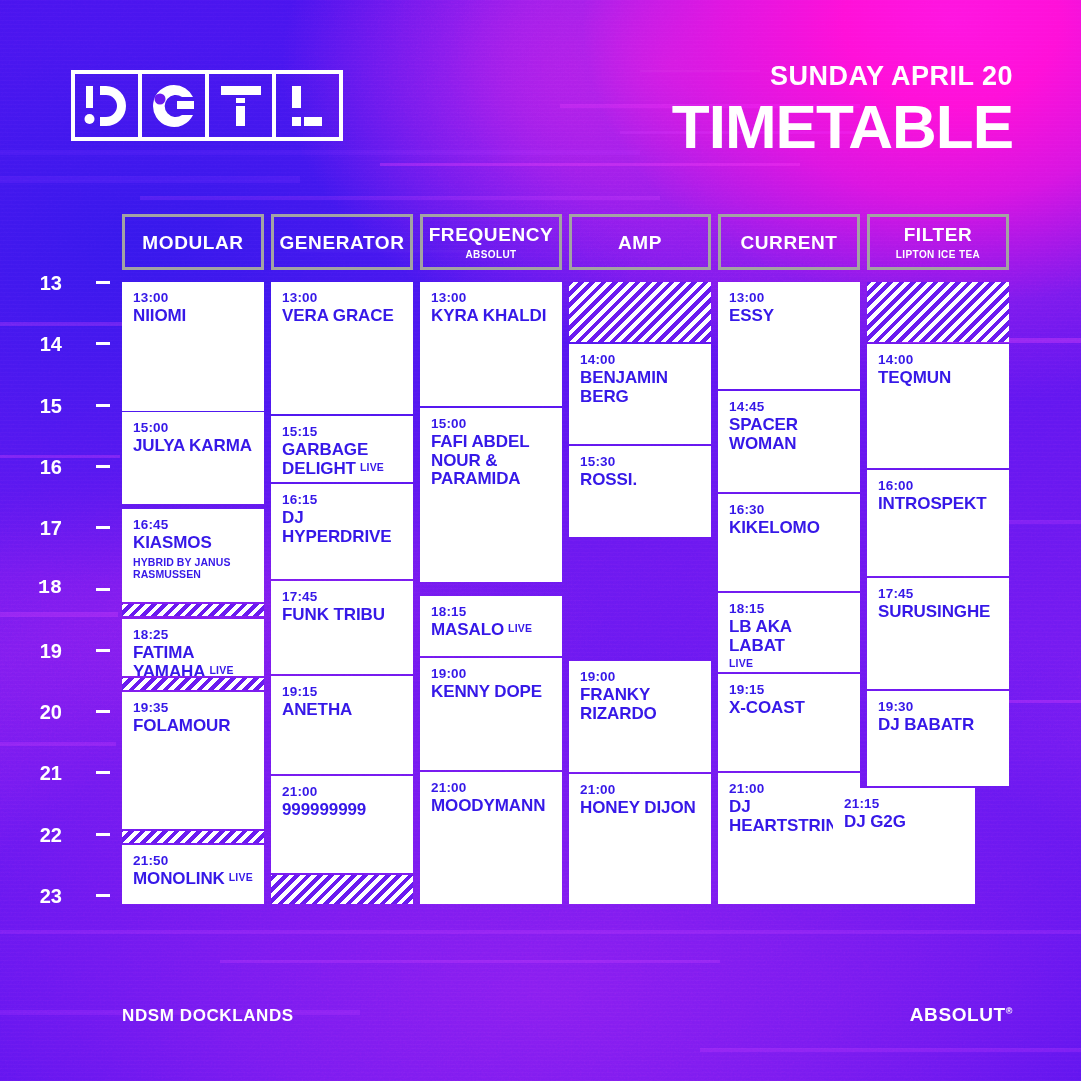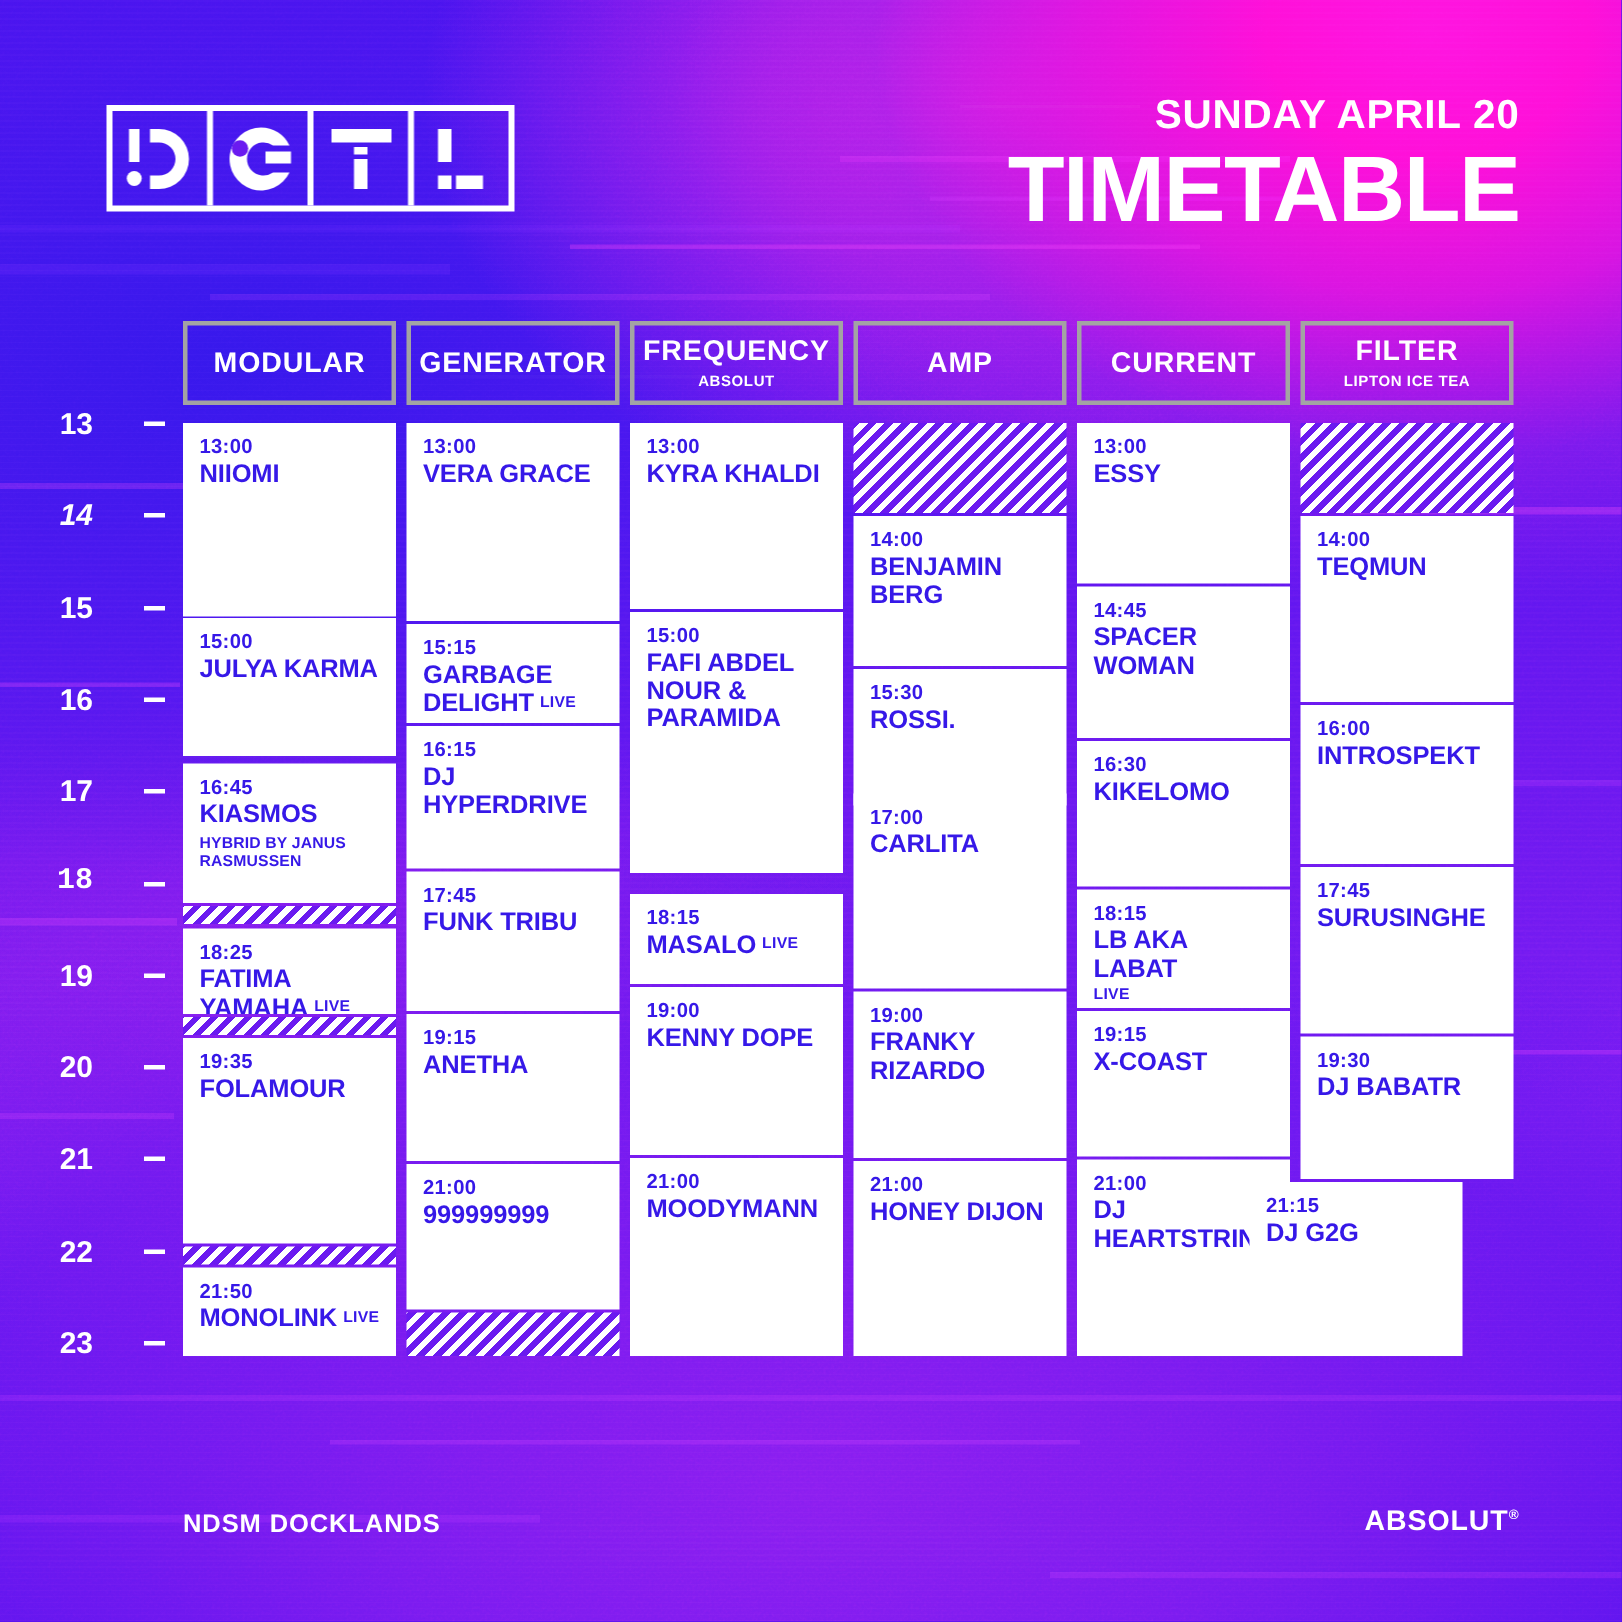--- a/index.html
+++ b/index.html
@@ -194,21 +194,21 @@
 </div>
 
 <div class="head-right">
   <div class="head-day">SUNDAY APRIL 20</div>
   <div class="head-title">TIMETABLE</div>
 </div>
 
 <div id="grid">
     <div class="axis-label" style="left: 18px; top: 272px;">13</div>
     <div class="axis-tick" style="left: 96px; top: 281px;"></div>
-    <div class="axis-label" style="left: 18px; top: 333.3px; font-style: italic;">14</div>
+    <div class="axis-label" style="left: 18px; top: 333.3px;">14</div>
     <div class="axis-tick" style="left: 96px; top: 342.3px;"></div>
     <div class="axis-label" style="left: 18px; top: 394.6px;">15</div>
     <div class="axis-tick" style="left: 96px; top: 403.6px;"></div>
     <div class="axis-label" style="left: 18px; top: 455.9px;">16</div>
     <div class="axis-tick" style="left: 96px; top: 464.9px;"></div>
     <div class="axis-label" style="left: 18px; top: 517.2px;">17</div>
     <div class="axis-tick" style="left: 96px; top: 526.2px;"></div>
     <div class="axis-label" style="left: 18px; top: 576px; font-family: Liberation Mono, monospace;">18</div>
     <div class="axis-tick" style="left: 96px; top: 587.5px;"></div>
     <div class="axis-label" style="left: 18px; top: 639.8px;">19</div>
@@ -316,24 +316,20 @@
     </div>
     <div class="hatch" style="left: 569px; top: 282px; width: 142px; height: 60px;"></div>
     <div class="slot" style="left: 569px; top: 344px; width: 142px; height: 100px;">
       <div class="slot-time">14:00</div>
       <div class="slot-artist">BENJAMIN BERG</div>
     </div>
     <div class="slot" style="left: 569px; top: 446px; width: 142px; height: 91px;">
       <div class="slot-time">15:30</div>
       <div class="slot-artist">ROSSI.</div>
     </div>
-    <div class="slot" style="left: 569px; top: 529px; width: 142px; height: 130px;">
-      <div class="slot-time">17:00</div>
-      <div class="slot-artist">CARLITA</div>
-    </div>
     <div class="slot" style="left: 569px; top: 661px; width: 142px; height: 111px;">
       <div class="slot-time">19:00</div>
       <div class="slot-artist">FRANKY RIZARDO</div>
     </div>
     <div class="slot" style="left: 569px; top: 774px; width: 142px; height: 130px;">
       <div class="slot-time">21:00</div>
       <div class="slot-artist">HONEY DIJON</div>
     </div>
     <div class="slot" style="left: 718px; top: 282px; width: 142px; height: 107px;">
       <div class="slot-time">13:00</div>

